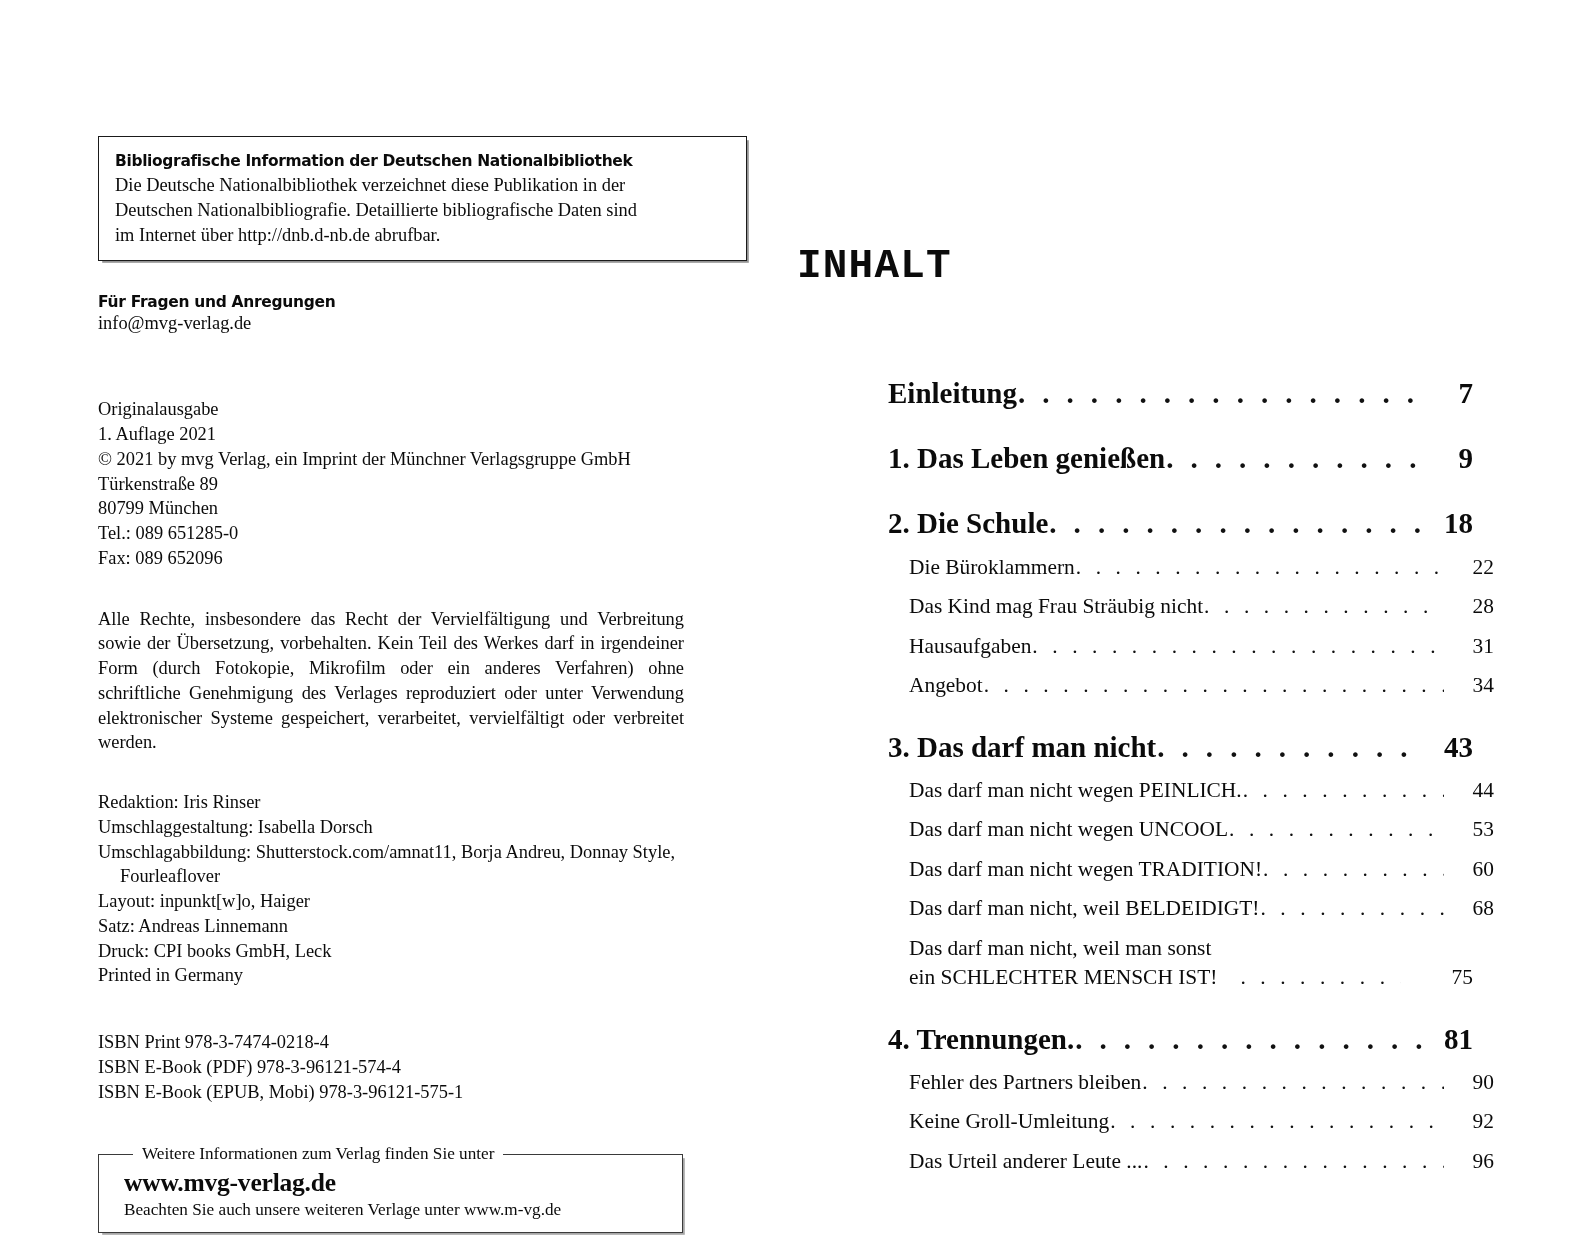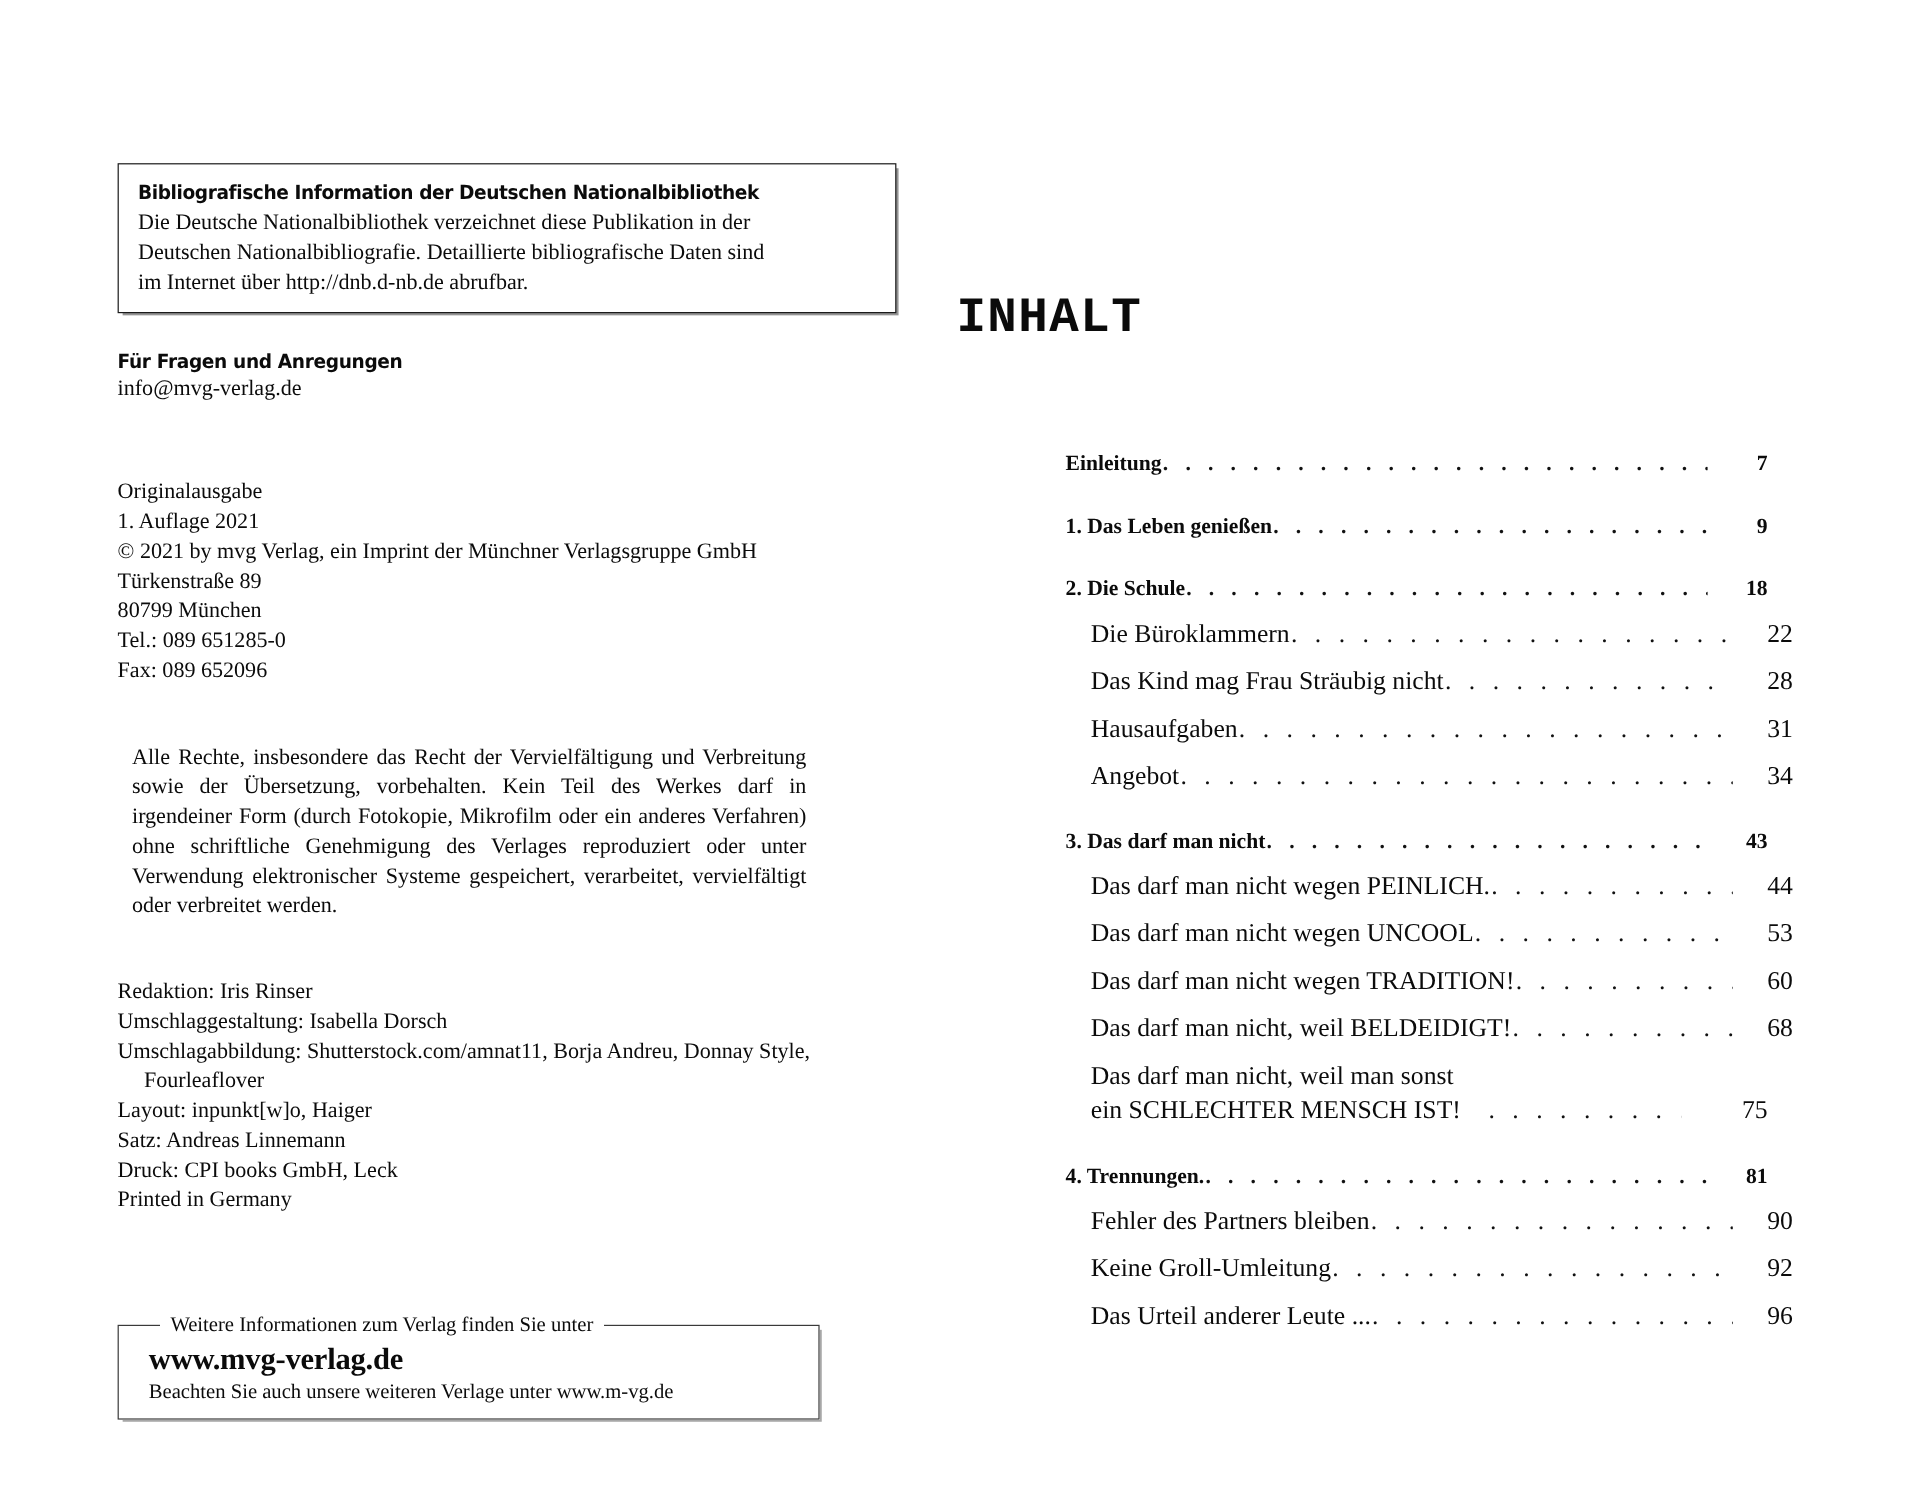--- a/index.html
+++ b/index.html
@@ -70,21 +70,21 @@
   }
 
   .block {
     font-size: 18.4px;
     line-height: 1.345;
     margin: 0;
   }
   .block-justify {
     font-size: 18.4px;
     line-height: 1.345;
-    margin: 12px;
+    margin: 0;
     text-align: justify;
     text-justify: inter-word;
   }
   .hang {
     padding-left: 22px;
     text-indent: -22px;
   }
 
   .gap-contact   { height: 31px; }
   .gap-mail      { height: 62px; }
@@ -168,21 +168,21 @@
   }
   .toc-page {
     flex: 0 0 48px;
     text-align: right;
     white-space: nowrap;
   }
 
   
   .lvl1 {
     font-weight: bold;
-    font-size: 18px;
+    font-size: 29px;
     line-height: 1.18;
     margin-top: 31px;
   }
   .lvl1:first-child { margin-top: 0; }
   .lvl1 .toc-dots { letter-spacing: 4.9px; }
 
   
   .lvl2 {
     font-weight: normal;
     font-size: 21.4px;
@@ -250,20 +250,25 @@
         <span>Umschlaggestaltung: Isabella Dorsch</span><br>
         <span class="hang" style="display:block;">Umschlagabbildung: Shutterstock.com/amnat11, Borja Andreu, Donnay Style, Fourleaflover</span>
         <span>Layout: inpunkt[w]o, Haiger</span><br>
         <span>Satz: Andreas Linnemann</span><br>
         <span>Druck: CPI books GmbH, Leck</span><br>
         <span>Printed in Germany</span>
       </p>
 
       <div class="gap-isbn"></div>
 
+      <p class="block">
+        <span>ISBN Print 978-3-7474-0218-4</span><br>
+        <span>ISBN E-Book (PDF) 978-3-96121-574-4</span><br>
+        <span>ISBN E-Book (EPUB, Mobi) 978-3-96121-575-1</span>
+      </p>
 
       <div style="height:40px;"></div>
 
       <fieldset class="promo-fieldset">
         <legend class="promo-legend">Weitere Informationen zum Verlag finden Sie unter</legend>
         <div class="promo-url">www.mvg-verlag.de</div>
         <div class="promo-note">Beachten Sie auch unsere weiteren Verlage unter www.m-vg.de</div>
       </fieldset>
 
     </div>

